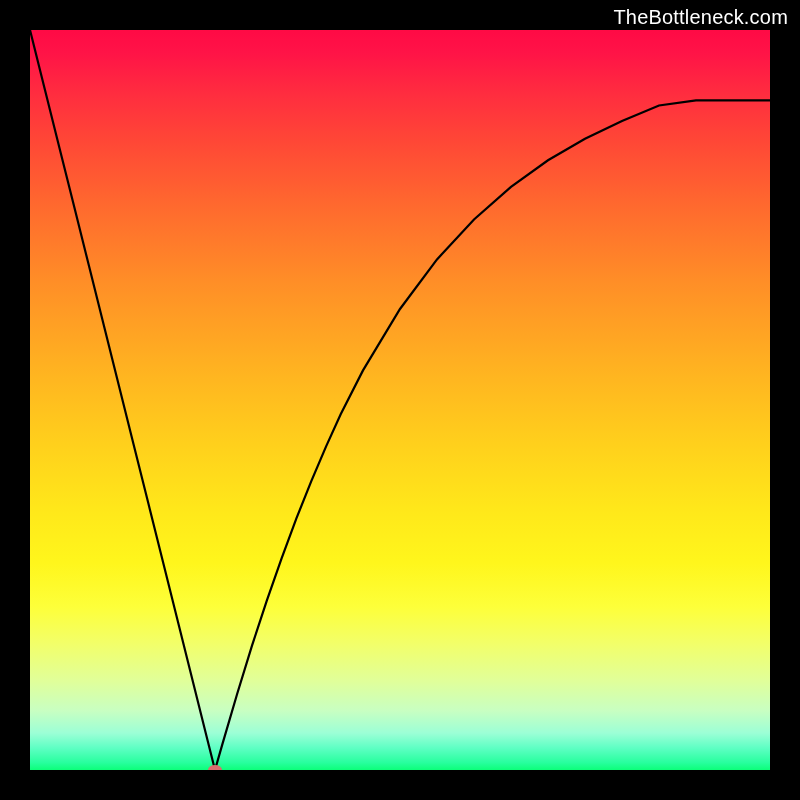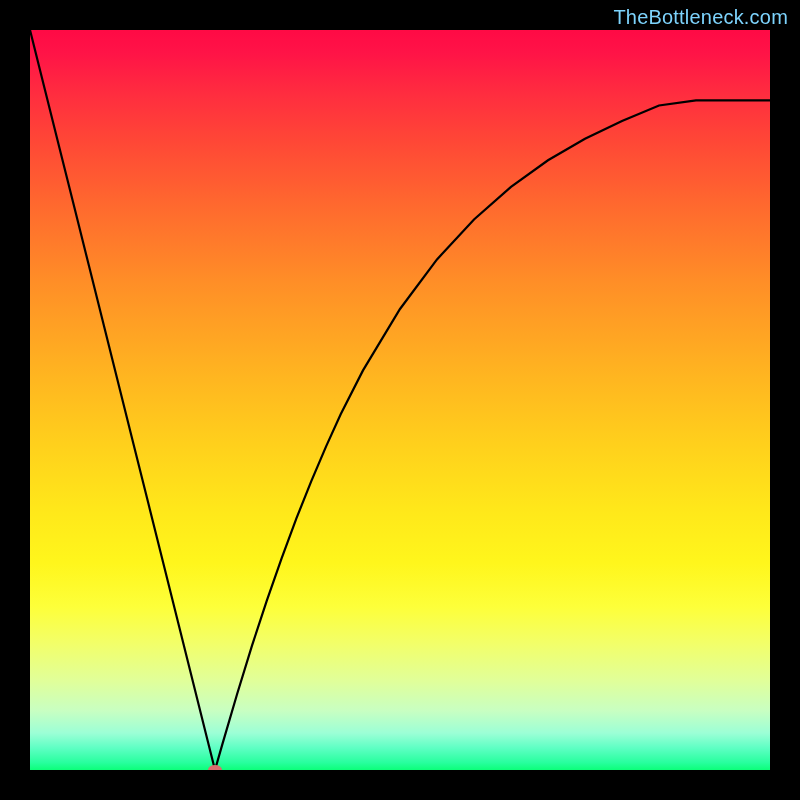--- a/index.html
+++ b/index.html
@@ -52,21 +52,21 @@
   svg.curve {
     position: absolute;
     left: 0; top: 0;
     width: 740px;
     height: 740px;
   }
   .watermark {
     position: absolute;
     top: 6px;
     right: 12px;
-    color: #7dd3fc;
+    color: #ffffff;
     font-size: 20px;
     font-weight: 500;
     letter-spacing: 0.2px;
     user-select: none;
   }
 </style>
 </head>
 <body>
 
 <div class="frame">

